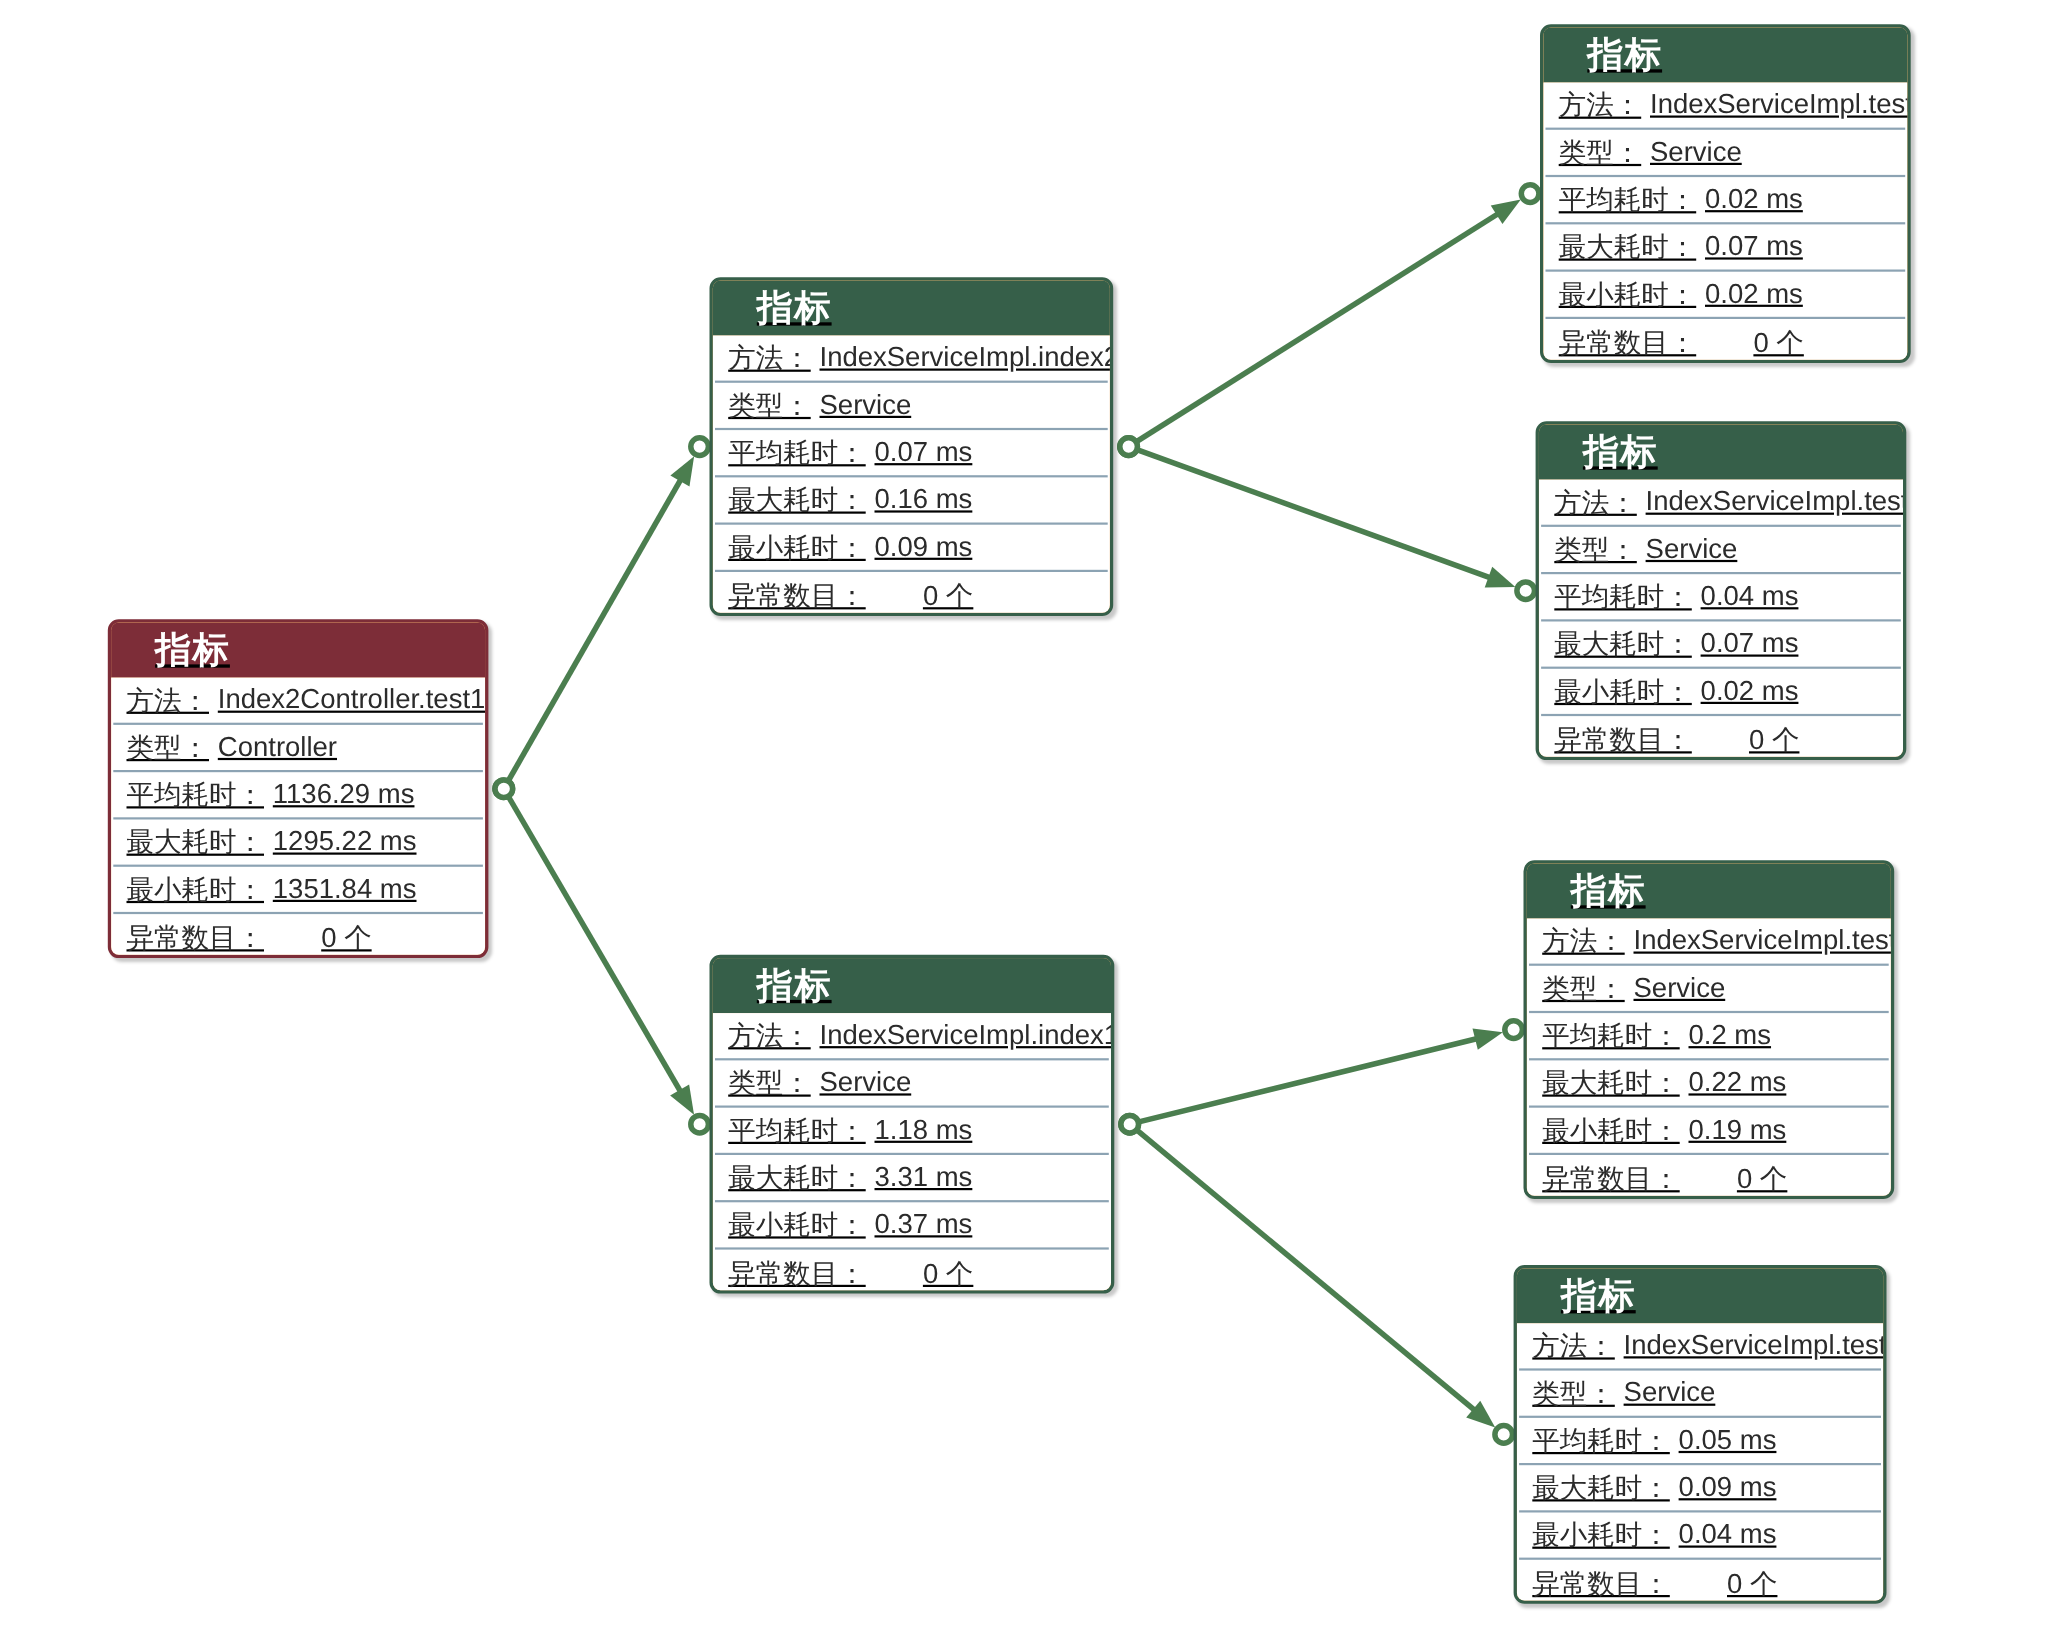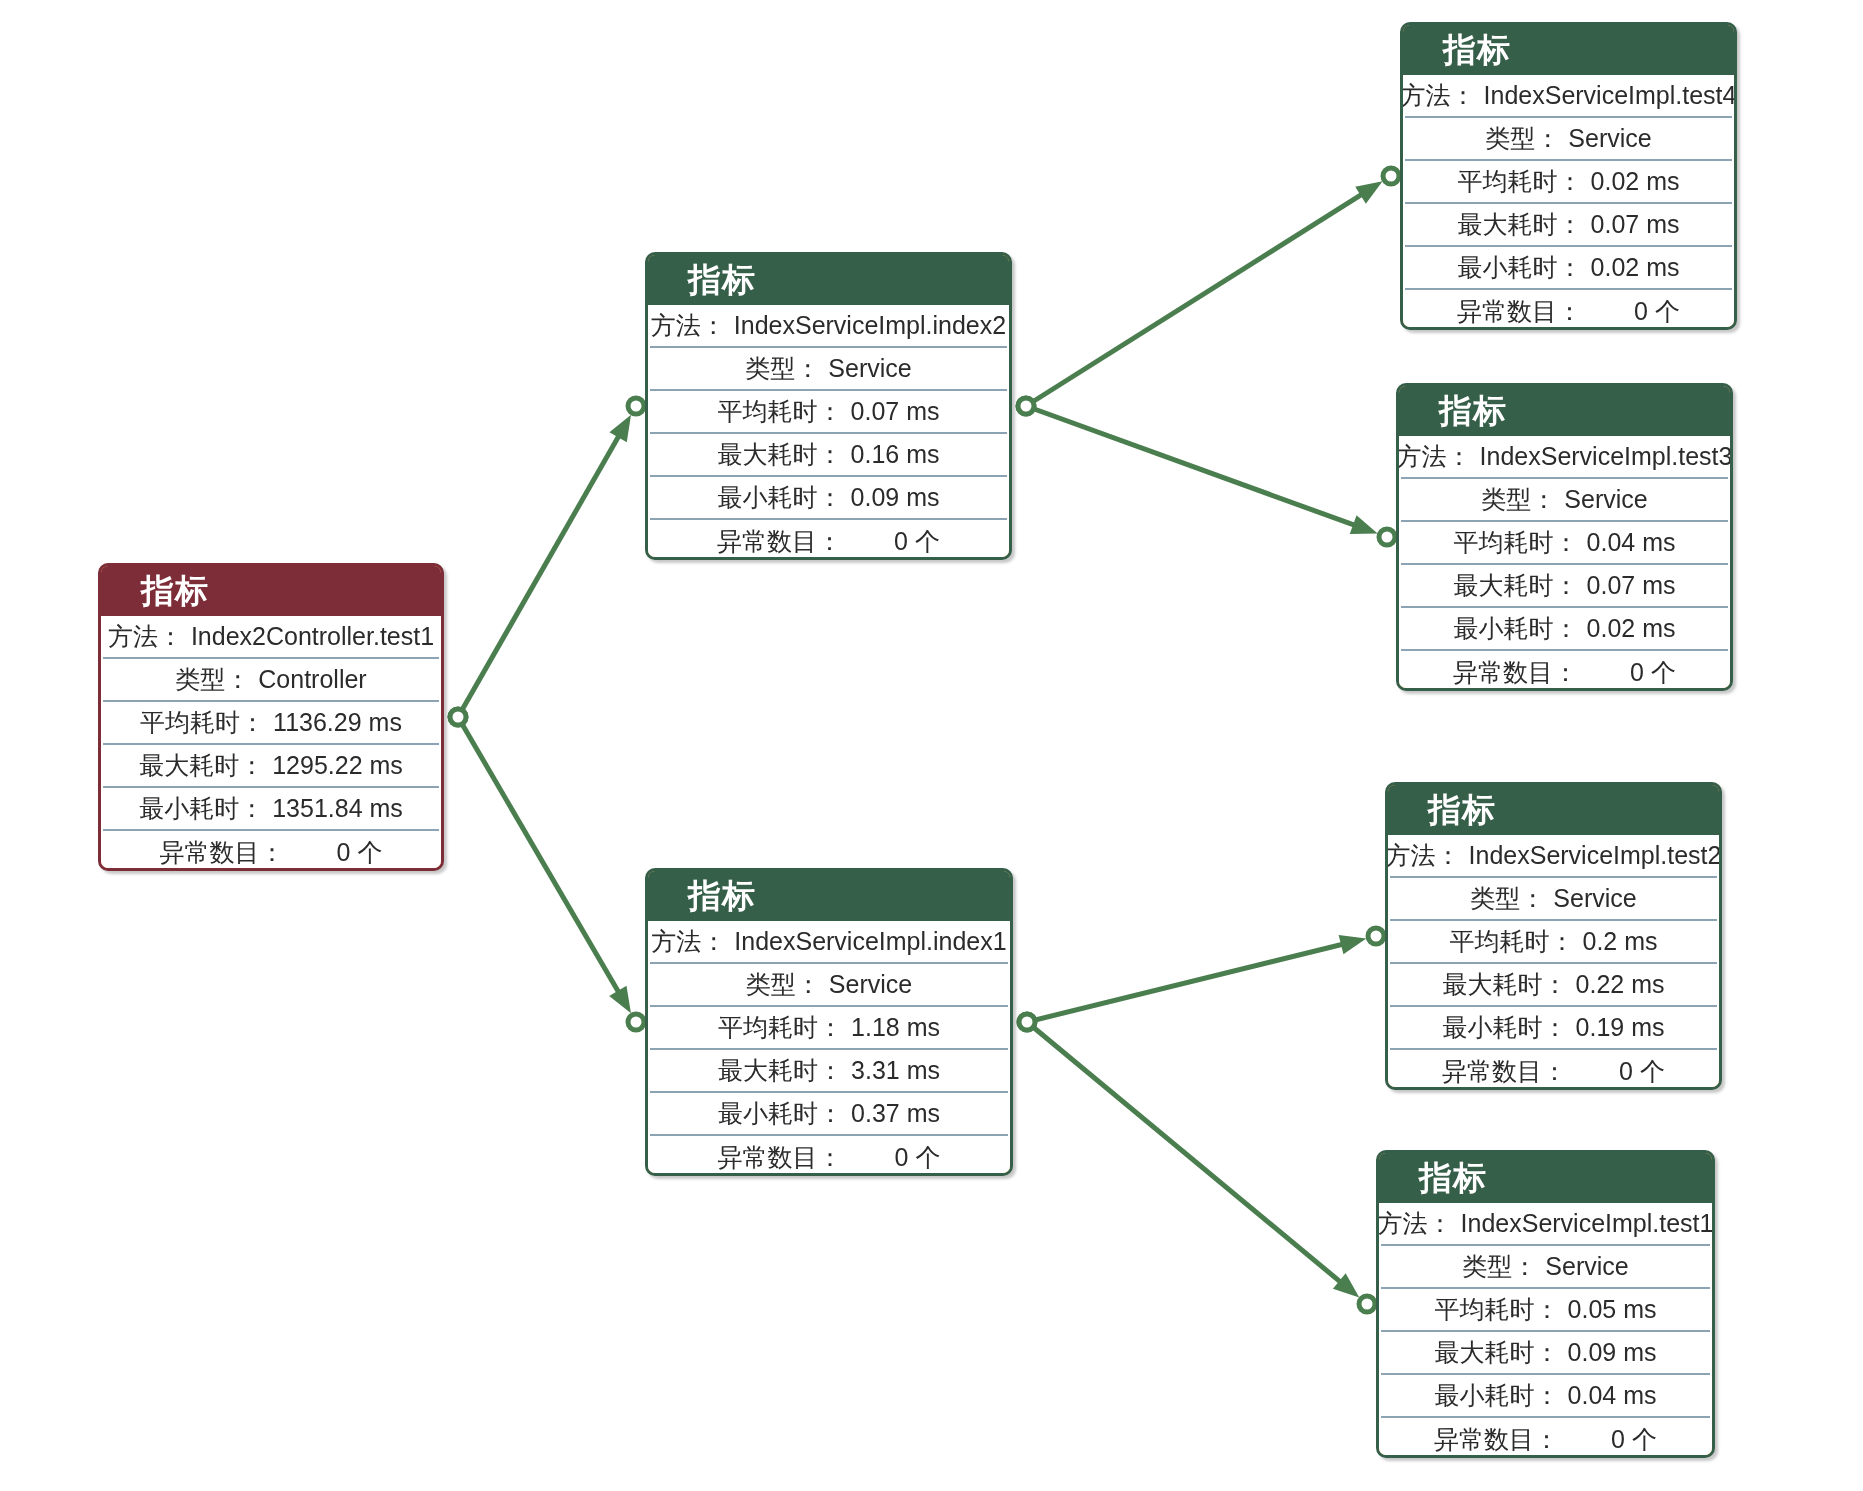--- a/index.html
+++ b/index.html
@@ -21,20 +21,21 @@
     pointer-events: none;
   }
   .node {
     position: absolute;
     box-sizing: border-box;
     background: #fdba74;
     border: 3px solid var(--c-service, #365f49);
     border-radius: 10px;
     overflow: hidden;
     box-shadow: 3px 3px 3px rgba(0,0,0,0.22);
+    text-decoration: underline;
   }
   .node.controller { border-color: var(--c-controller, #7d2d38); }
   .node-header {
     height: 50px;
     background: var(--c-service, #365f49);
     color: var(--c-header-text, #ffffff);
     display: flex;
     align-items: center;
     padding-left: 40px;
     font-size: 33px;
@@ -47,21 +48,20 @@
     box-sizing: border-box;
     height: 43px;
     display: flex;
     align-items: center;
     margin: 0 2px;
     padding: 0 12px;
     border-bottom: 2px solid var(--c-sep, #8ca3b3);
     font-size: 25px;
     color: var(--c-text, #2b2b2b);
     white-space: nowrap;
-    justify-content: center;
   }
   .row:last-child { border-bottom: none; gap: 44px; }
   .row .lbl { flex: none; }
   .row .val { margin-left: 8px; }
 </style>
 </head>
 <body>
 
 <div id="canvas">
   <svg id="edges-layer" width="1863" height="1491" viewBox="0 0 1863 1491">

